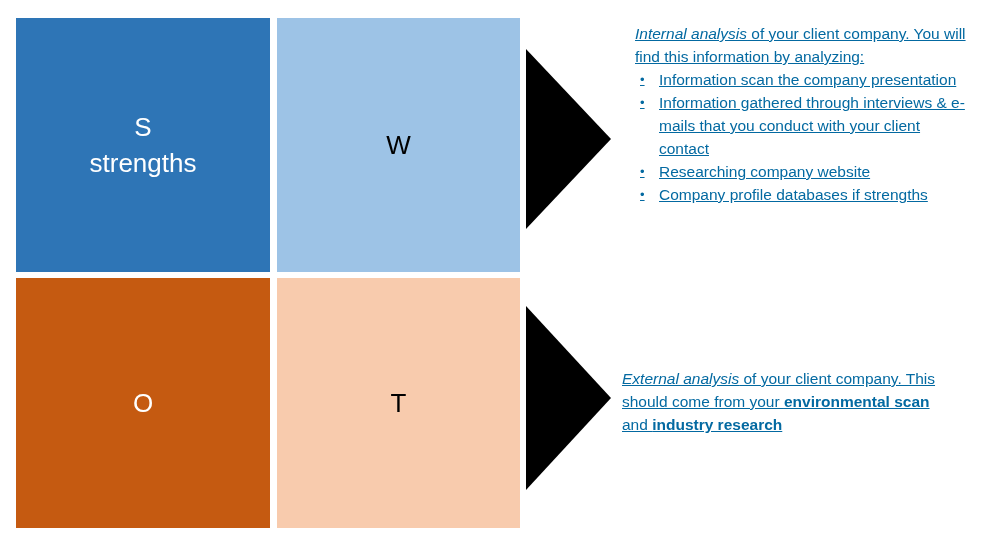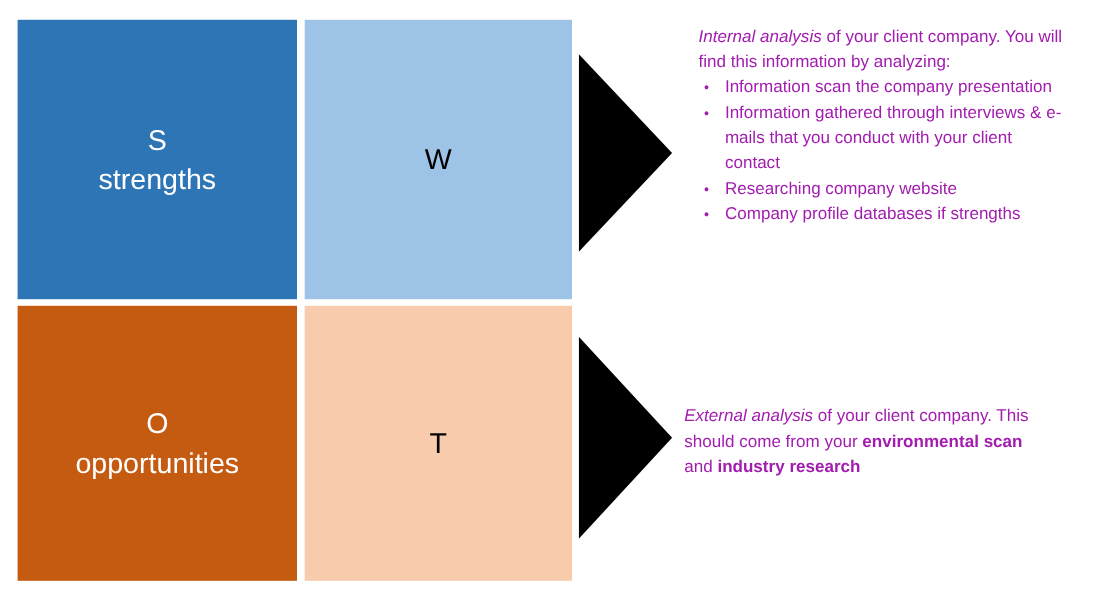--- a/index.html
+++ b/index.html
@@ -36,23 +36,24 @@
   
   .arrow {
     position: absolute;
     clip-path: polygon(0 0, 100% 50%, 0 100%);
   }
   .arrow-1 { left: 526px; top: 49px;  width: 85px; height: 180px; }
   .arrow-2 { left: 526px; top: 306px; width: 85px; height: 184px; }
   
   .note {
     position: absolute;
-    color: #a21caf;
+    color: #0369a1;
     font-size: 15.5px;
     line-height: 23px;
+    text-decoration: underline;
   }
   .note-internal { left: 635px; top: 22px;  width: 348px; }
   .note-external { left: 622px; top: 367px; width: 332px; }
   .note-intro { margin: 0; }
   .seg-italic { font-style: italic; }
   .seg-bold   { font-weight: bold; }
   .bullet-list {
     list-style: none;
     margin: 0;
     padding: 0;
@@ -80,21 +81,20 @@
     <div class="q-letter">S</div>
     <div class="q-label">strengths</div>
   </div>
 
   <div class="quadrant q-weaknesses" style="background-color: rgb(157, 195, 230); color: rgb(0, 0, 0);">
     <div class="q-letter">W</div>
   </div>
 
   <div class="quadrant q-opportunities" style="background-color: rgb(197, 90, 17); color: rgb(255, 255, 255);">
     <div class="q-letter">O</div>
-    <div class="q-label">opportunities</div>
   </div>
 
   <div class="quadrant q-threats" style="background-color: rgb(248, 203, 173); color: rgb(0, 0, 0);">
     <div class="q-letter">T</div>
   </div>
 
   <div class="arrow arrow-1" style="background-color: rgb(0, 0, 0);"></div>
 
   <div class="arrow arrow-2" style="background-color: rgb(0, 0, 0);"></div>
 

